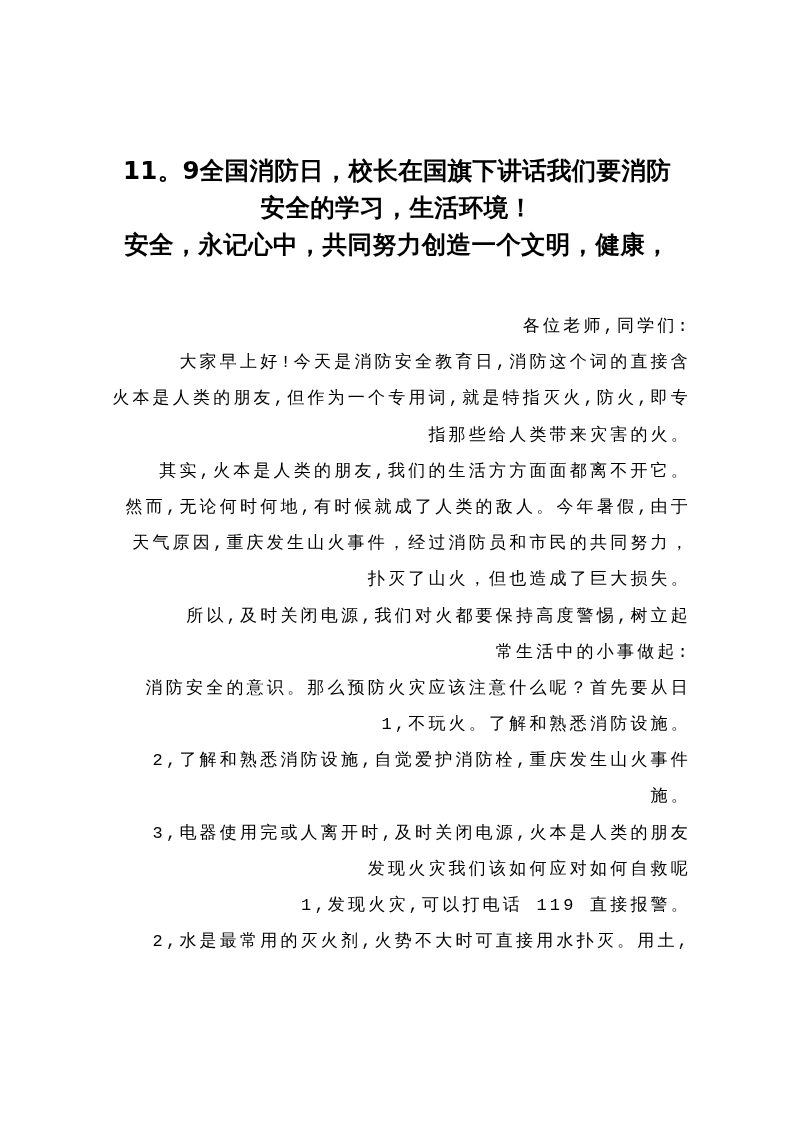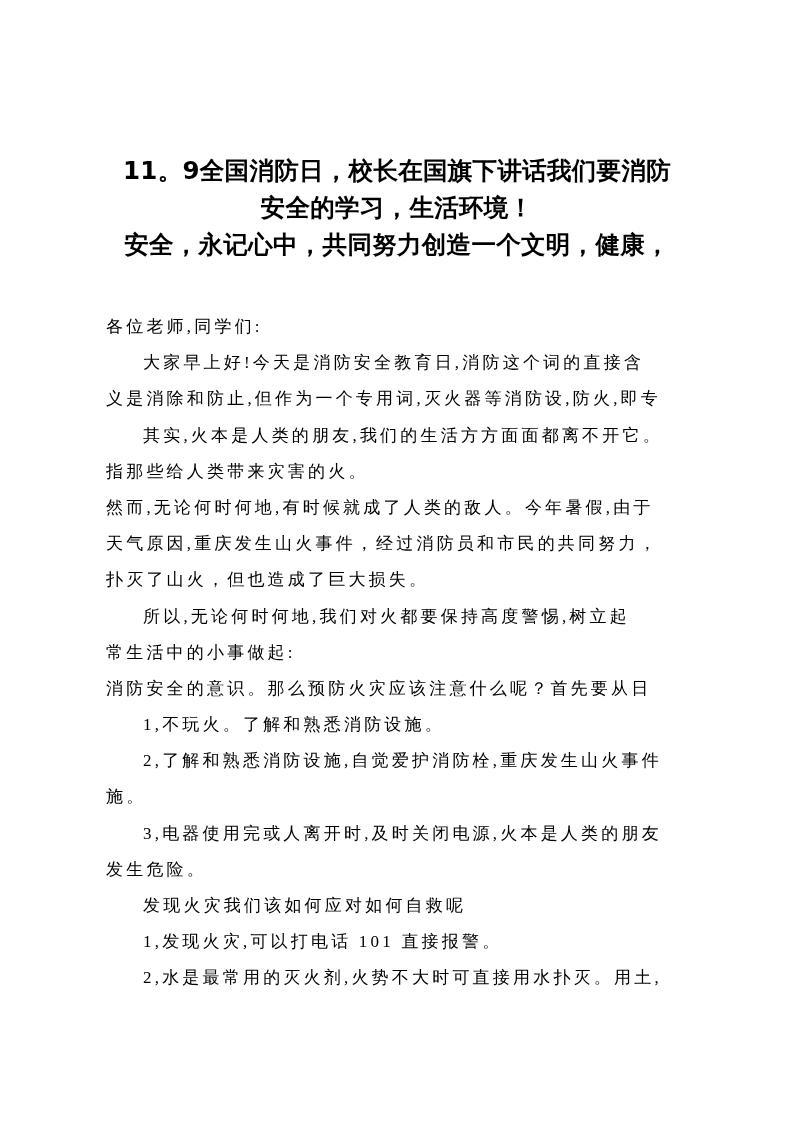--- a/index.html
+++ b/index.html
@@ -6,52 +6,52 @@
   body { width: 793px; height: 1122px; position: relative; overflow: hidden; color: #000; }
   .page { position: absolute; left: 0; top: 0; width: 751px; height: 1122px; background: #fff; }
   .title {
     position: absolute; left: 100px; top: 152px; width: 594px;
     font-family: "DejaVu Sans", sans-serif; font-weight: bold;
     font-size: 24.5px; line-height: 37px; text-align: center; letter-spacing: 0.3px;
   }
   .title .tl { display: block; white-space: nowrap; }
   .body {
     position: absolute; left: 106px; top: 309px; width: 585px;
-    font-family: Liberation Serif, serif; font-size: 17px; line-height: 36.2px;
+    font-family: Liberation Mono, monospace; font-size: 17px; line-height: 36.2px;
     letter-spacing: 3.2px;
+    text-align: right;
   }
   .line { display: block; white-space: nowrap; height: 36.2px; }
   .ind { padding-left: 37px; }
 </style>
 </head>
 <body>
 
 <div class="page">
   <div class="title">
     <span class="tl">11。9全国消防日，校长在国旗下讲话我们要消防</span>
     <span class="tl">安全的学习，生活环境！</span>
     <span class="tl">安全，永记心中，共同努力创造一个文明，健康，</span>
   </div>
 
   <div class="body">
     <span class="line">各位老师,同学们:</span>
     <div id="lines">
         <span class="line ind">大家早上好!今天是消防安全教育日,消防这个词的直接含</span>
-        <span class="line">义是消除和防止,但作为一个专用词,灭火器等消防设,防火,即专</span>
+        <span class="line">火本是人类的朋友,但作为一个专用词,就是特指灭火,防火,即专</span>
+        <span class="line">指那些给人类带来灾害的火。</span>
         <span class="line ind">其实,火本是人类的朋友,我们的生活方方面面都离不开它。</span>
-        <span class="line">指那些给人类带来灾害的火。</span>
         <span class="line">然而,无论何时何地,有时候就成了人类的敌人。今年暑假,由于</span>
         <span class="line">天气原因,重庆发生山火事件，经过消防员和市民的共同努力，</span>
         <span class="line">扑灭了山火，但也造成了巨大损失。</span>
-        <span class="line ind">所以,无论何时何地,我们对火都要保持高度警惕,树立起</span>
+        <span class="line ind">所以,及时关闭电源,我们对火都要保持高度警惕,树立起</span>
         <span class="line">常生活中的小事做起:</span>
         <span class="line">消防安全的意识。那么预防火灾应该注意什么呢？首先要从日</span>
         <span class="line ind">1,不玩火。了解和熟悉消防设施。</span>
         <span class="line ind">2,了解和熟悉消防设施,自觉爱护消防栓,重庆发生山火事件</span>
         <span class="line">施。</span>
         <span class="line ind">3,电器使用完或人离开时,及时关闭电源,火本是人类的朋友</span>
-        <span class="line">发生危险。</span>
         <span class="line ind">发现火灾我们该如何应对如何自救呢</span>
-        <span class="line ind">1,发现火灾,可以打电话 101 直接报警。</span>
+        <span class="line ind">1,发现火灾,可以打电话 119 直接报警。</span>
         <span class="line ind">2,水是最常用的灭火剂,火势不大时可直接用水扑灭。用土,</span>
       </div>
   </div>
 </div>
 
 </body></html>

